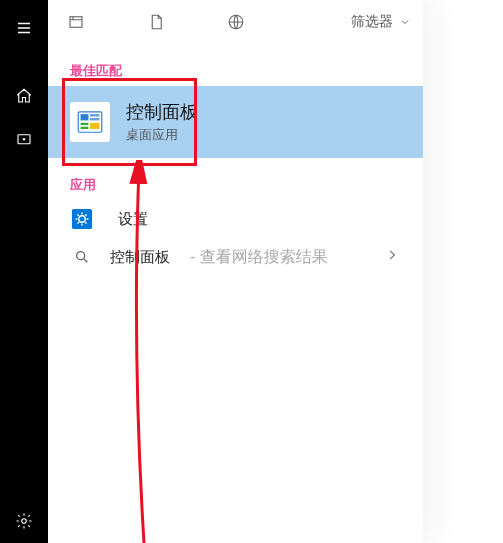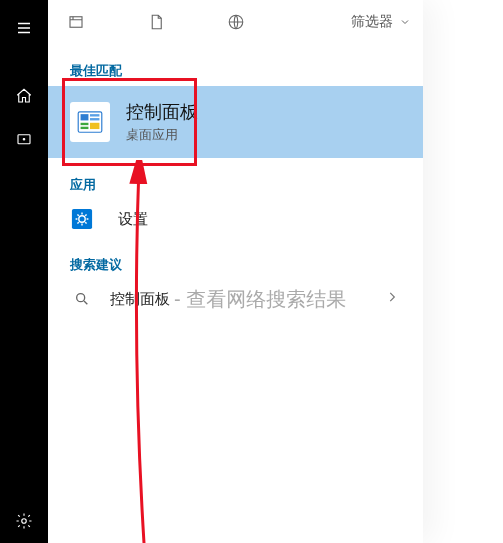--- a/index.html
+++ b/index.html
@@ -80,21 +80,21 @@
   }
   .filter svg { width: 12px; height: 12px; fill: none; stroke: #666; stroke-width: 2; }
 
   .results {
     padding: 0 18px 0 22px;
   }
 
   .section-header {
     font-size: 13px;
     font-weight: 600;
-    color: #0369a1;
+    color: #ec4899;
     margin-top: 18px;
     margin-bottom: 6px;
   }
 
   .best-match {
     margin-left: -22px;
     margin-right: -18px;
     background: #a8d0f0;
     height: 72px;
     display: flex;
@@ -144,21 +144,21 @@
     position: relative;
   }
   .sg-icon {
     width: 24px;
     display: flex;
     align-items: center;
     justify-content: center;
   }
   .sg-icon svg { width: 16px; height: 16px; fill: none; stroke: #666; stroke-width: 2; }
   .sg-text { font-size: 15px; color: #222; margin-left: 16px; }
-  .sg-hint { font-size: 20px; color: #aaa; margin-left: 4px; }
+  .sg-hint { font-size: 16px; color: #aaa; margin-left: 20px; }
   .sg-chevron {
     position: absolute;
     right: 6px;
     top: 50%;
     transform: translateY(-50%);
   }
   .sg-chevron svg { width: 14px; height: 14px; fill: none; stroke: #777; stroke-width: 2; }
 
   
   .annot-box {
@@ -268,21 +268,20 @@
             <rect x="1" y="1" width="22" height="22" rx="2" fill="#0078d7"></rect>
             <circle cx="12" cy="12" r="3.5" fill="none" stroke="#fff" stroke-width="1.5"></circle>
             <g stroke="#fff" stroke-width="1.5">
               <path d="M12 5v2M12 17v2M5 12h2M17 12h2M7 7l1.5 1.5M15.5 15.5L17 17M17 7l-1.5 1.5M8.5 15.5L7 17"></path>
             </g>
           </svg>
         </div>
         <div class="app-label">设置</div>
       </div>
 
-      <div class="section-header">搜索建议</div>
 
       <div class="suggest-item">
         <div class="sg-icon">
           <svg viewBox="0 0 24 24">
               <circle cx="10" cy="10" r="6"></circle>
               <path d="M15 15l5 5"></path>
             </svg>
         </div>
         <span class="sg-text">控制面板</span>
         <span class="sg-hint"> - 查看网络搜索结果</span>

